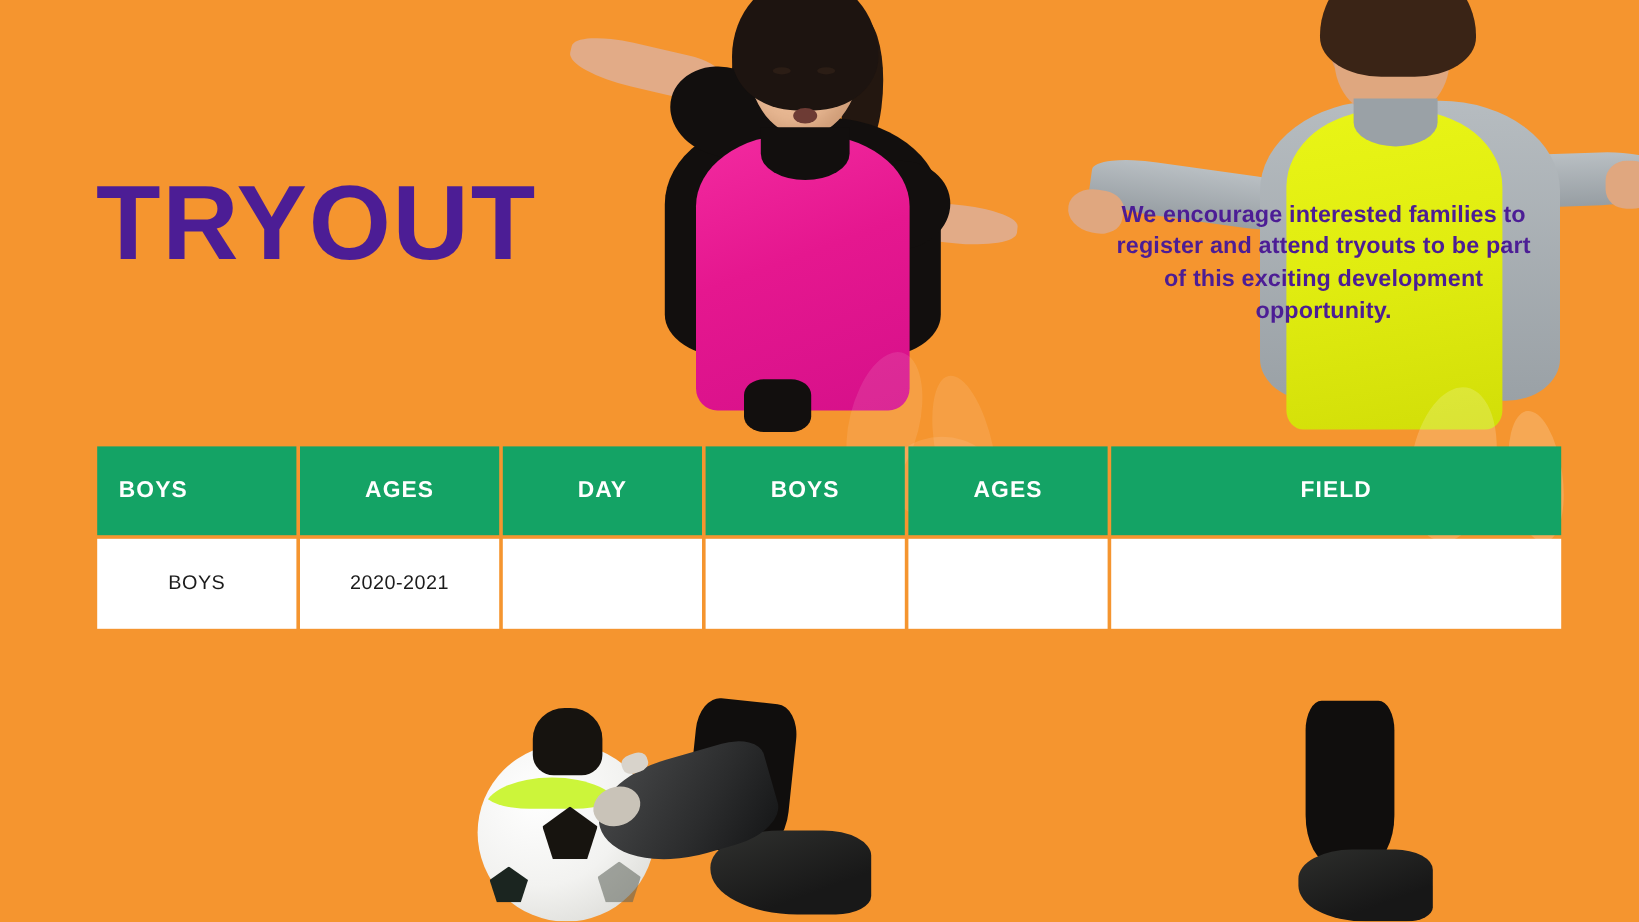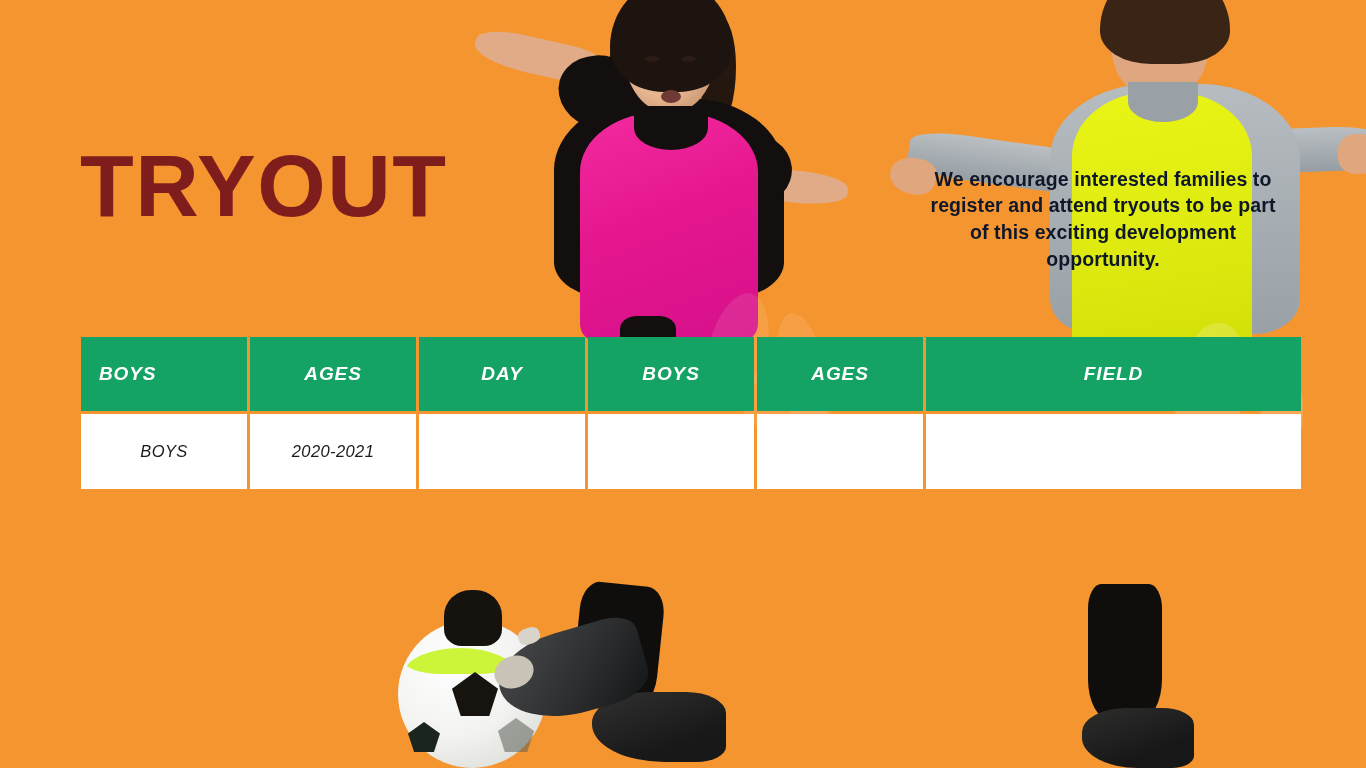--- a/index.html
+++ b/index.html
@@ -412,54 +412,53 @@
     background: linear-gradient(160deg, #2d2e2c 0%, #171717 70%);
     border-radius: 40% 28% 20% 50%;
   }
 
   
   .headline {
     position: absolute;
     left: 80px;
     top: 78px;
     width: 560px;
-    color: #7f1d1d;
+    color: #4c1d95;
     font-size: 88px;
     line-height: 1.12;
     font-weight: 700;
     letter-spacing: 1.5px;
     z-index: 6;
   }
   .headline .hl-line { display: block; white-space: nowrap; }
 
   .blurb {
     position: absolute;
     left: 920px;
     top: 146px;
     width: 366px;
-    color: #0f172a;
+    color: #4c1d95;
     font-size: 19.5px;
     line-height: 1.38;
     font-weight: 700;
     text-align: center;
     letter-spacing: .1px;
     z-index: 6;
   }
 
   
   .schedule {
     position: absolute;
     left: 78px;
-    top: 334px;
+    top: 369px;
     width: 1211px;
     z-index: 7;
     border-collapse: separate;
     border-spacing: 3px;
     table-layout: fixed;
-    font-style: italic;
   }
   .schedule th, .schedule td {
     padding: 0;
     height: 72px;
     vertical-align: middle;
   }
   .schedule thead th {
     background: #14A365;
     color: #ffffff;
     font-size: 19px;

